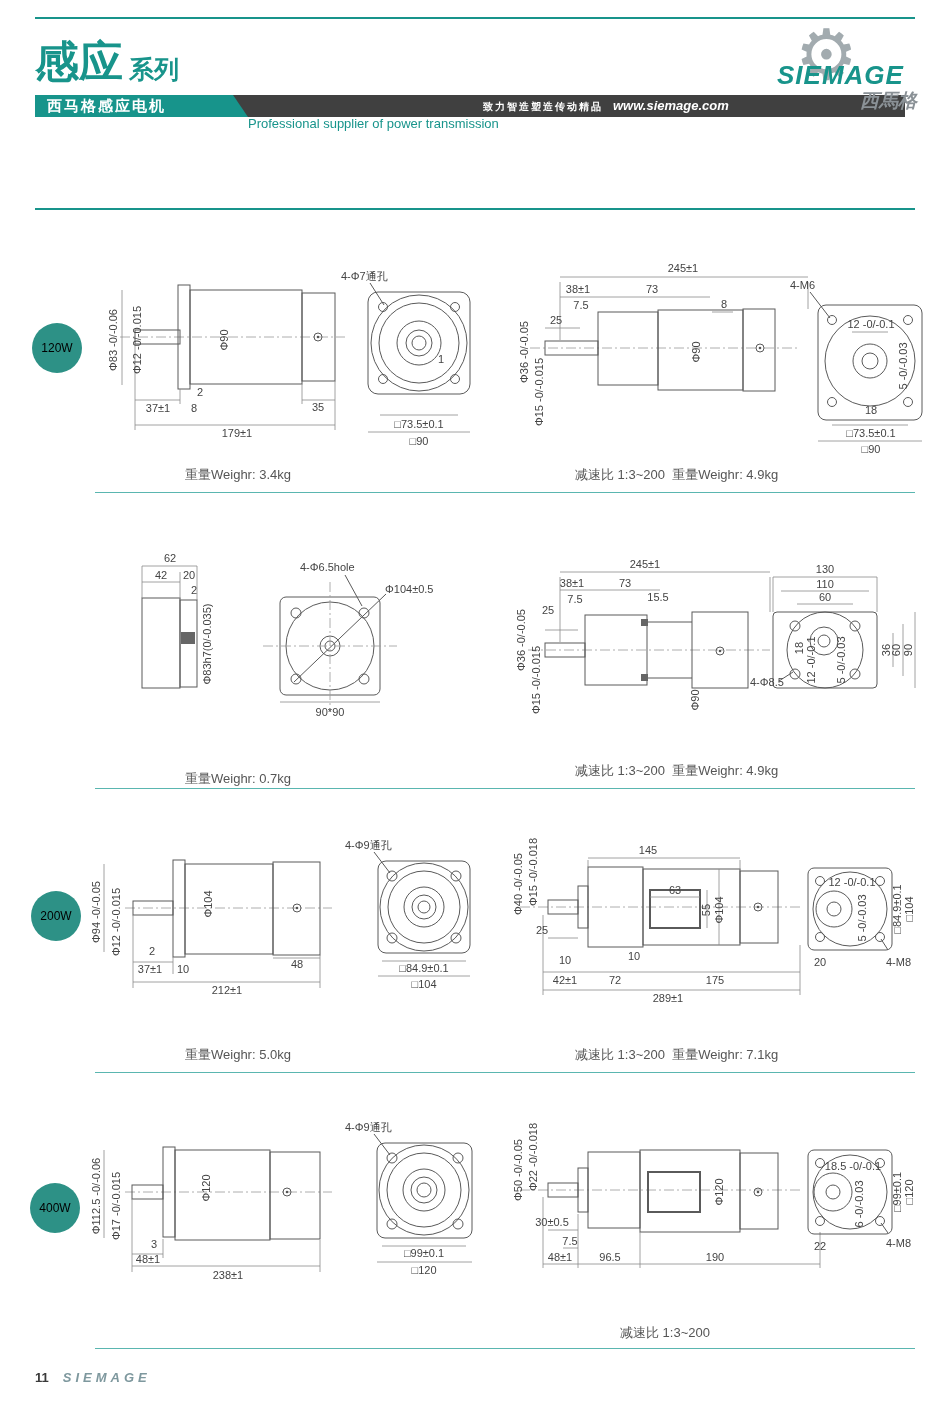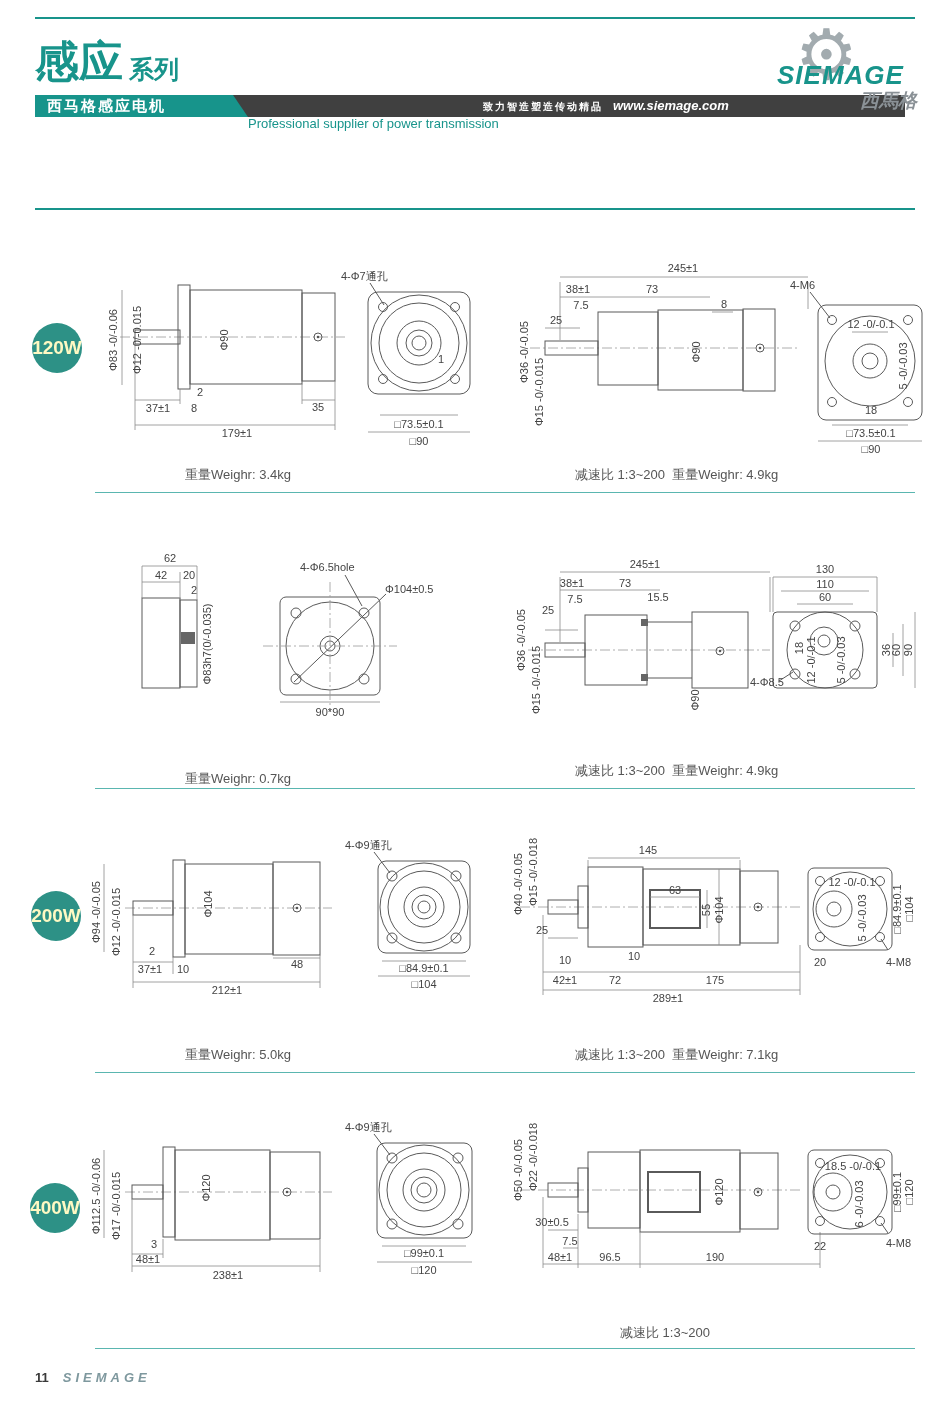--- a/index.html
+++ b/index.html
@@ -32,22 +32,22 @@
   .row{position:absolute;left:0;width:950px;}
   svg text{fill:#444;font-size:11px;font-family:"Liberation Sans",sans-serif;}
   svg text.c{text-anchor:middle;}
   svg rect,svg circle{fill:none;stroke:#5a5a5a;stroke-width:1;}
   svg rect.b2{stroke-width:2;}
   svg rect.fl{fill:#666;stroke:none;}
   svg circle.dot{fill:#555;stroke:none;}
   svg line{stroke:#8a8a8a;stroke-width:0.8;}
   svg line.o{stroke:#5a5a5a;stroke-width:1;}
   svg line.cl{stroke:#999;stroke-dasharray:10 3 2 3;}
-  .badge{position:absolute;width:50px;height:50px;border-radius:50%;background:#2d9186;color:#fef9c3;
-      display:flex;align-items:center;justify-content:center;font-size:19px;font-weight:bold;}
+  .badge{position:absolute;width:50px;height:50px;border-radius:50%;background:#2d9186;color:#000000;
+      display:flex;align-items:center;justify-content:center;font-size:12px;font-weight:normal;}
   .cap{position:absolute;font-size:13px;color:#555;white-space:pre;}
   .capline{position:absolute;left:95px;width:820px;height:1px;background:#5ab6b0;}
   .footer{position:absolute;left:35px;top:1370px;display:flex;align-items:baseline;gap:14px;}
   .footer .pg{font-size:13px;font-weight:bold;color:#3a3a3a;}
   .footer .br{font-size:13px;font-weight:bold;font-style:italic;color:#7e989e;letter-spacing:4px;}
 </style>
 </head>
 <body>
 
 <div class="page">

